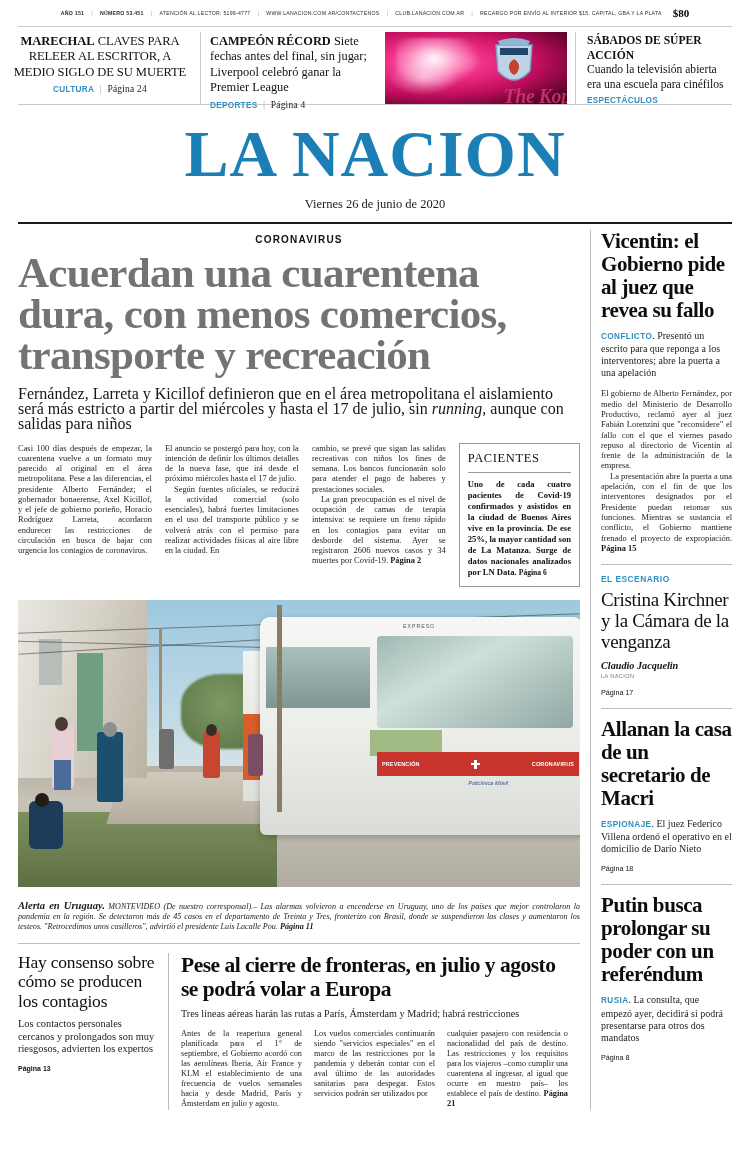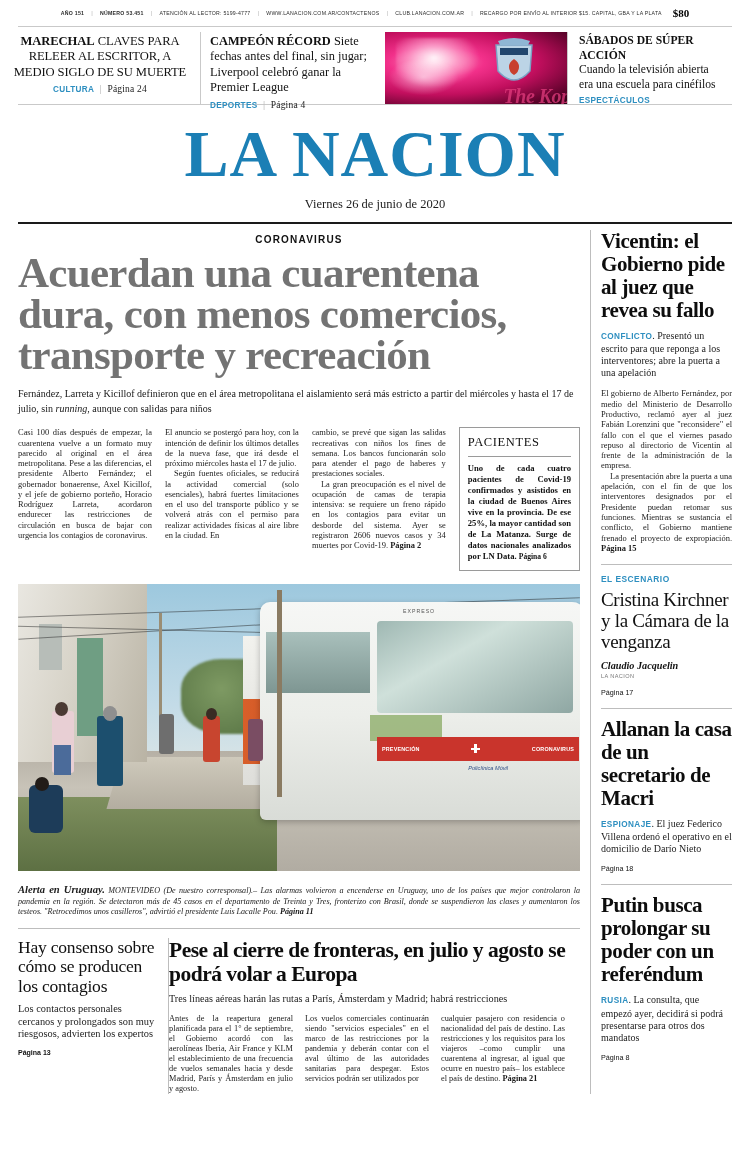--- a/index.html
+++ b/index.html
@@ -20,21 +20,21 @@
   #infobar .price{font-family:"Liberation Serif",serif;font-size:11px;font-weight:bold;
     letter-spacing:0;text-transform:none;margin-left:4px;color:#000;}
   .hrule{height:1px;background:#c9c9c9;margin:0 18px;}
   .hrule.thick{height:2px;background:#1a1a1a;}
 
   
   #teasers{display:flex;align-items:stretch;height:72px;margin-top:5px;}
   .teaser{padding:2px 9px 0 9px;box-sizing:border-box;}
   .teaser.t1{width:200px;text-align:center;}
   .teaser.t2{width:185px;border-left:1px solid #c9c9c9;}
-  .teaser.t3{width:165px;border-left:1px solid #c9c9c9;padding-left:11px;}
+  .teaser.t3{width:165px;border-left:1px solid #c9c9c9;padding-left:11px;margin-left:8px;}
   .teaser .tx{
     font-family:"Liberation Serif",serif;font-size:12.4px;line-height:15.4px;color:#111;
   }
   .teaser.t1 .tx{font-size:12.6px;letter-spacing:-.1px;}
   .teaser .tx b{font-weight:bold;}
   .tmeta{margin-top:4px;font-family:"Liberation Sans",sans-serif;font-size:8.2px;
     letter-spacing:.2px;color:#444;}
   .tmeta .sect{color:#2e8fc0;font-weight:bold;letter-spacing:.3px;}
   .tmeta .bar{color:#c0c0c0;margin:0 3px;}
   .tmeta .pg{font-family:"Liberation Serif",serif;font-size:9.5px;color:#222;}
@@ -71,21 +71,21 @@
 
   .kicker{
     text-align:center;font-family:"Liberation Sans",sans-serif;font-weight:bold;
     font-size:10px;letter-spacing:1.2px;color:#111;margin:4px 0 7px 0;
   }
   #mainhead{
     font-family:"Liberation Serif",serif;font-weight:bold;font-size:43px;line-height:41px;
     letter-spacing:-.7px;color:#737373;margin:0 0 11px 0;
   }
   #mainsub{
-    font-family:"Liberation Serif",serif;font-size:10px;line-height:15.2px;color:#161616;
+    font-family:"Liberation Serif",serif;font-size:16px;line-height:15.2px;color:#161616;
     margin-bottom:11px;
   }
   #mainsub i{font-style:italic;}
 
   .cols3{display:flex;gap:13px;}
   .col{font-family:"Liberation Serif",serif;font-size:8.45px;line-height:10.25px;
     text-align:justify;color:#1b1b1b;hyphens:auto;}
   .col p{margin:0 0 0 0;text-indent:9px;}
   .col p.first{text-indent:0;}
   .col b{font-weight:bold;}
@@ -166,21 +166,21 @@
   #caption b{font-weight:bold;}
   #caption .lead{font-size:10.6px;}
 
   
   #bottom{margin-top:10px;border-top:1px solid #bdbdbd;padding-top:9px;display:flex;gap:12px;}
   #bl{width:138px;}
   #bl h3{margin:0;font-family:"Liberation Serif",serif;font-weight:normal;font-size:17.5px;
     line-height:19.5px;color:#111;letter-spacing:-.2px;}
   #bl .sub{margin-top:7px;font-family:"Liberation Serif",serif;font-size:10.4px;line-height:12.4px;color:#222;}
   #bl .pg{margin-top:9px;font-family:"Liberation Sans",sans-serif;font-weight:bold;font-size:7px;color:#111;}
-  #br{width:400px;border-left:1px solid #bdbdbd;box-sizing:border-box;}
+  #br{width:400px;border-left:1px solid #bdbdbd;padding-left:12px;box-sizing:border-box;}
   #br h2{margin:0;font-family:"Liberation Serif",serif;font-weight:bold;font-size:21.5px;
     line-height:24px;letter-spacing:-.5px;color:#0d0d0d;}
   #br .dek{margin-top:7px;font-family:"Liberation Serif",serif;font-size:10.2px;line-height:12px;color:#1b1b1b;}
   #br .bcols{display:flex;gap:12px;margin-top:9px;}
   #br .bcol{width:124px;font-family:"Liberation Serif",serif;font-size:8.3px;line-height:10.1px;
     text-align:justify;color:#1b1b1b;}
   #br .bcol b{font-weight:bold;}
 
   
   .rh1{font-family:"Liberation Serif",serif;font-weight:bold;font-size:21px;line-height:23px;

